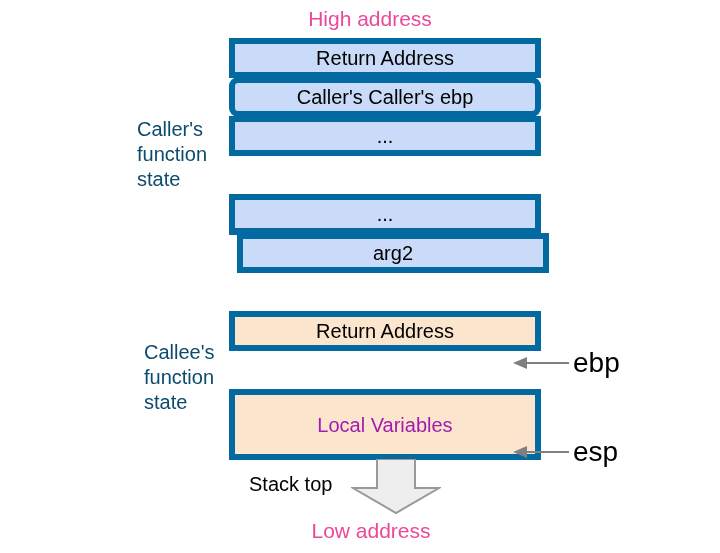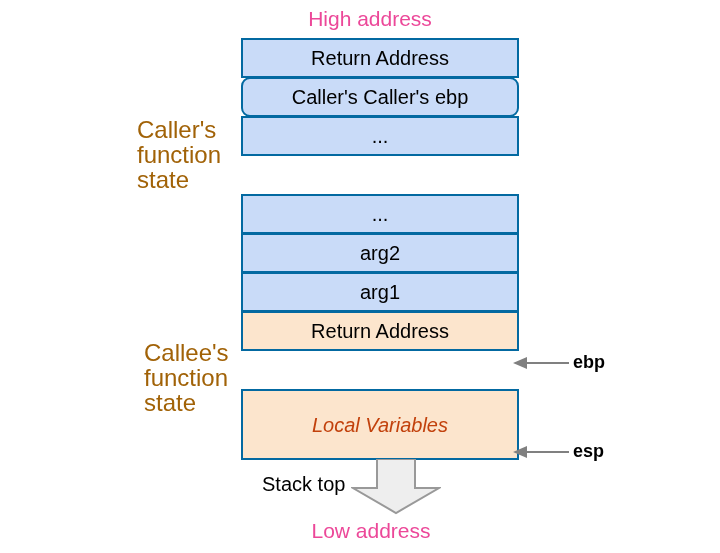--- a/index.html
+++ b/index.html
@@ -31,87 +31,86 @@
   #stack-column {
     position: absolute;
     left: 229px;
     top: 38px;
     width: 278px;
     height: 422px;
   }
 
   .stack-row {
     position: absolute;
-    left: 12px;
-    width: 278px;
+    left: 0;
+    width: 312px;
     box-sizing: border-box;
-    border: 2px solid #0369a1;
+    border: 6px solid #0369a1;
     display: flex;
     align-items: center;
     justify-content: center;
   }
 
   .stack-row .cell-label {
     font-size: 20px;
     line-height: 22px;
     white-space: nowrap;
     text-align: center;
   }
 
   .row-blue  { background: #c9dbf8; }
   .row-peach { background: #fce5cd; }
 
-  .label-red { color: #c2410c; font-style: italic; }
+  .label-red { color: #a21caf; }
 
   
   .group-label {
     position: absolute;
-    font-size: 24px;
+    font-size: 20px;
     line-height: 25px;
-    color: #a16207;
+    color: #0c4a6e;
     text-align: left;
     white-space: pre-line;
   }
   #caller-group-label { left: 137px; top: 117px; width: 90px; }
   #callee-group-label { left: 144px; top: 340px; width: 90px; }
 
   
   .reg-pointer {
     position: absolute;
     height: 20px;
   }
   .reg-pointer .reg-arrow-svg {
     position: absolute;
     left: 0;
     top: 0;
   }
   .reg-pointer .reg-name {
     position: absolute;
     left: 62px;
     top: -3px;
-    font-size: 18px;
+    font-size: 28px;
     line-height: 25px;
     white-space: nowrap;
-    font-weight: bold;
   }
   #ebp-pointer { left: 511px; top: 353px; width: 120px; }
   #esp-pointer { left: 511px; top: 442px; width: 120px; }
 
   
   #growth-arrow {
     position: absolute;
     left: 351px;
     top: 459px;
     width: 90px;
     height: 56px;
   }
 
   
   #stack-top-label {
-    left: 262px;
+    left: 249px;
     top: 472px;
     font-size: 20px;
     line-height: 25px;
     white-space: nowrap;
   }
   #high-address-label {
     left: 290px;
     top: 6px;
     width: 160px;
   }
@@ -149,27 +148,24 @@
   </div>
 
   <div class="stack-row row-blue" style="top:117px;height:40px;margin-top:40px;">
     <span class="cell-label">argn</span>
   </div>
 
   <div class="stack-row row-blue" style="top:156px;height:40px;">
     <span class="cell-label">...</span>
   </div>
 
-  <div class="stack-row row-blue" style="top:195px;height:40px;">
+  <div class="stack-row row-blue" style="top:195px;height:40px;margin-left:8px;">
     <span class="cell-label">arg2</span>
   </div>
 
-  <div class="stack-row row-blue" style="top:234px;height:40px;">
-    <span class="cell-label">arg1</span>
-  </div>
 
   <div class="stack-row row-peach" style="top:273px;height:40px;">
     <span class="cell-label">Return Address</span>
   </div>
 
 
   <div class="stack-row row-peach" style="top:351px;height:71px;">
     <span class="cell-label label-red">Local Variables</span>
   </div>
 

